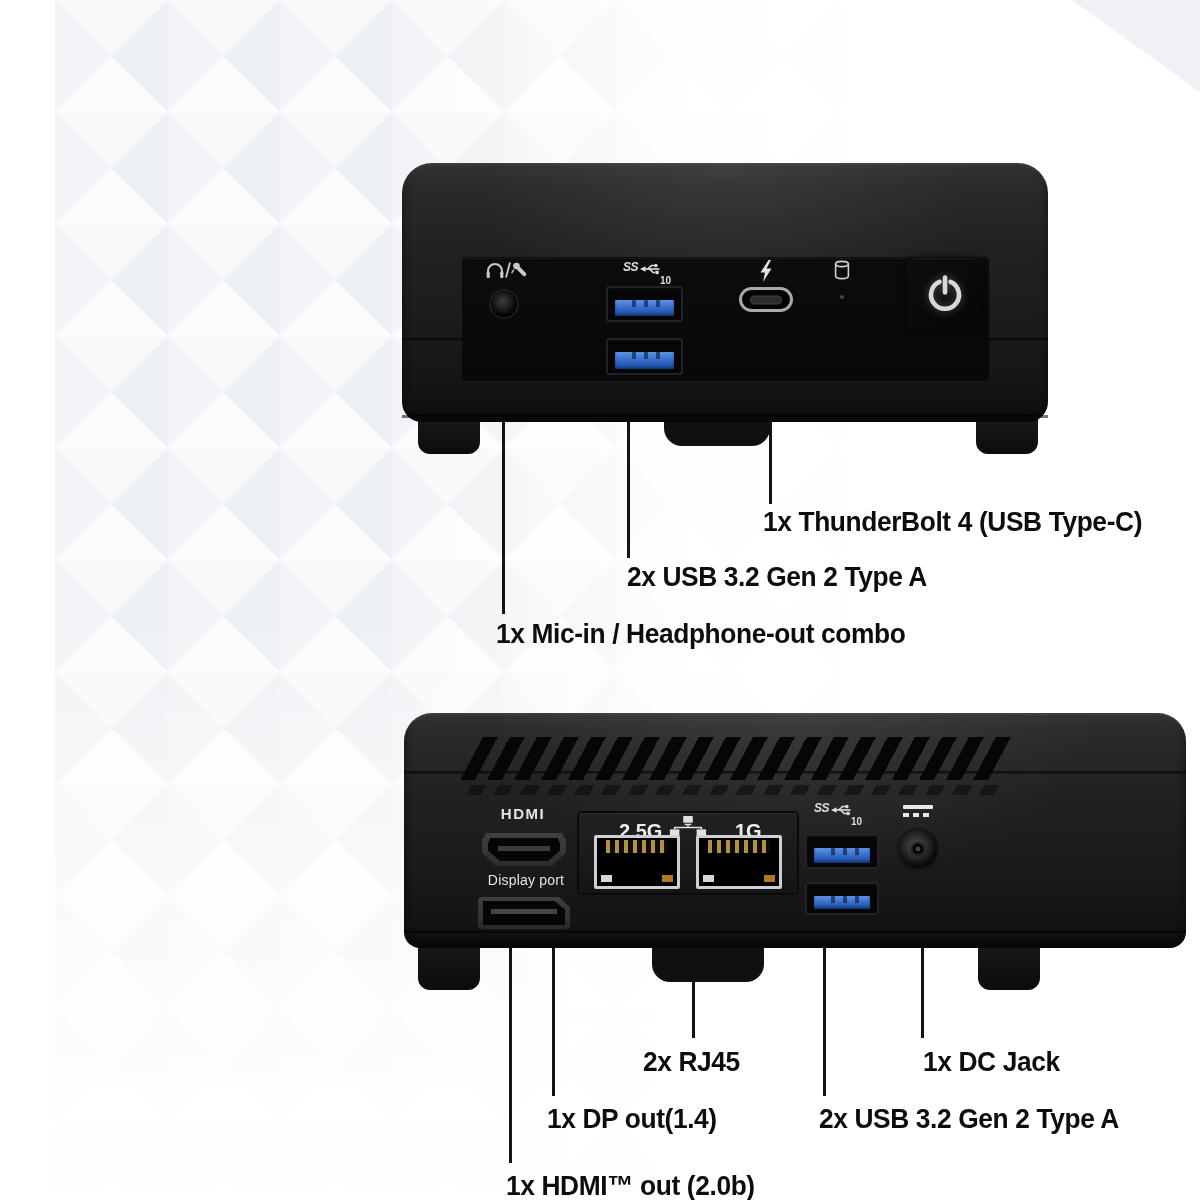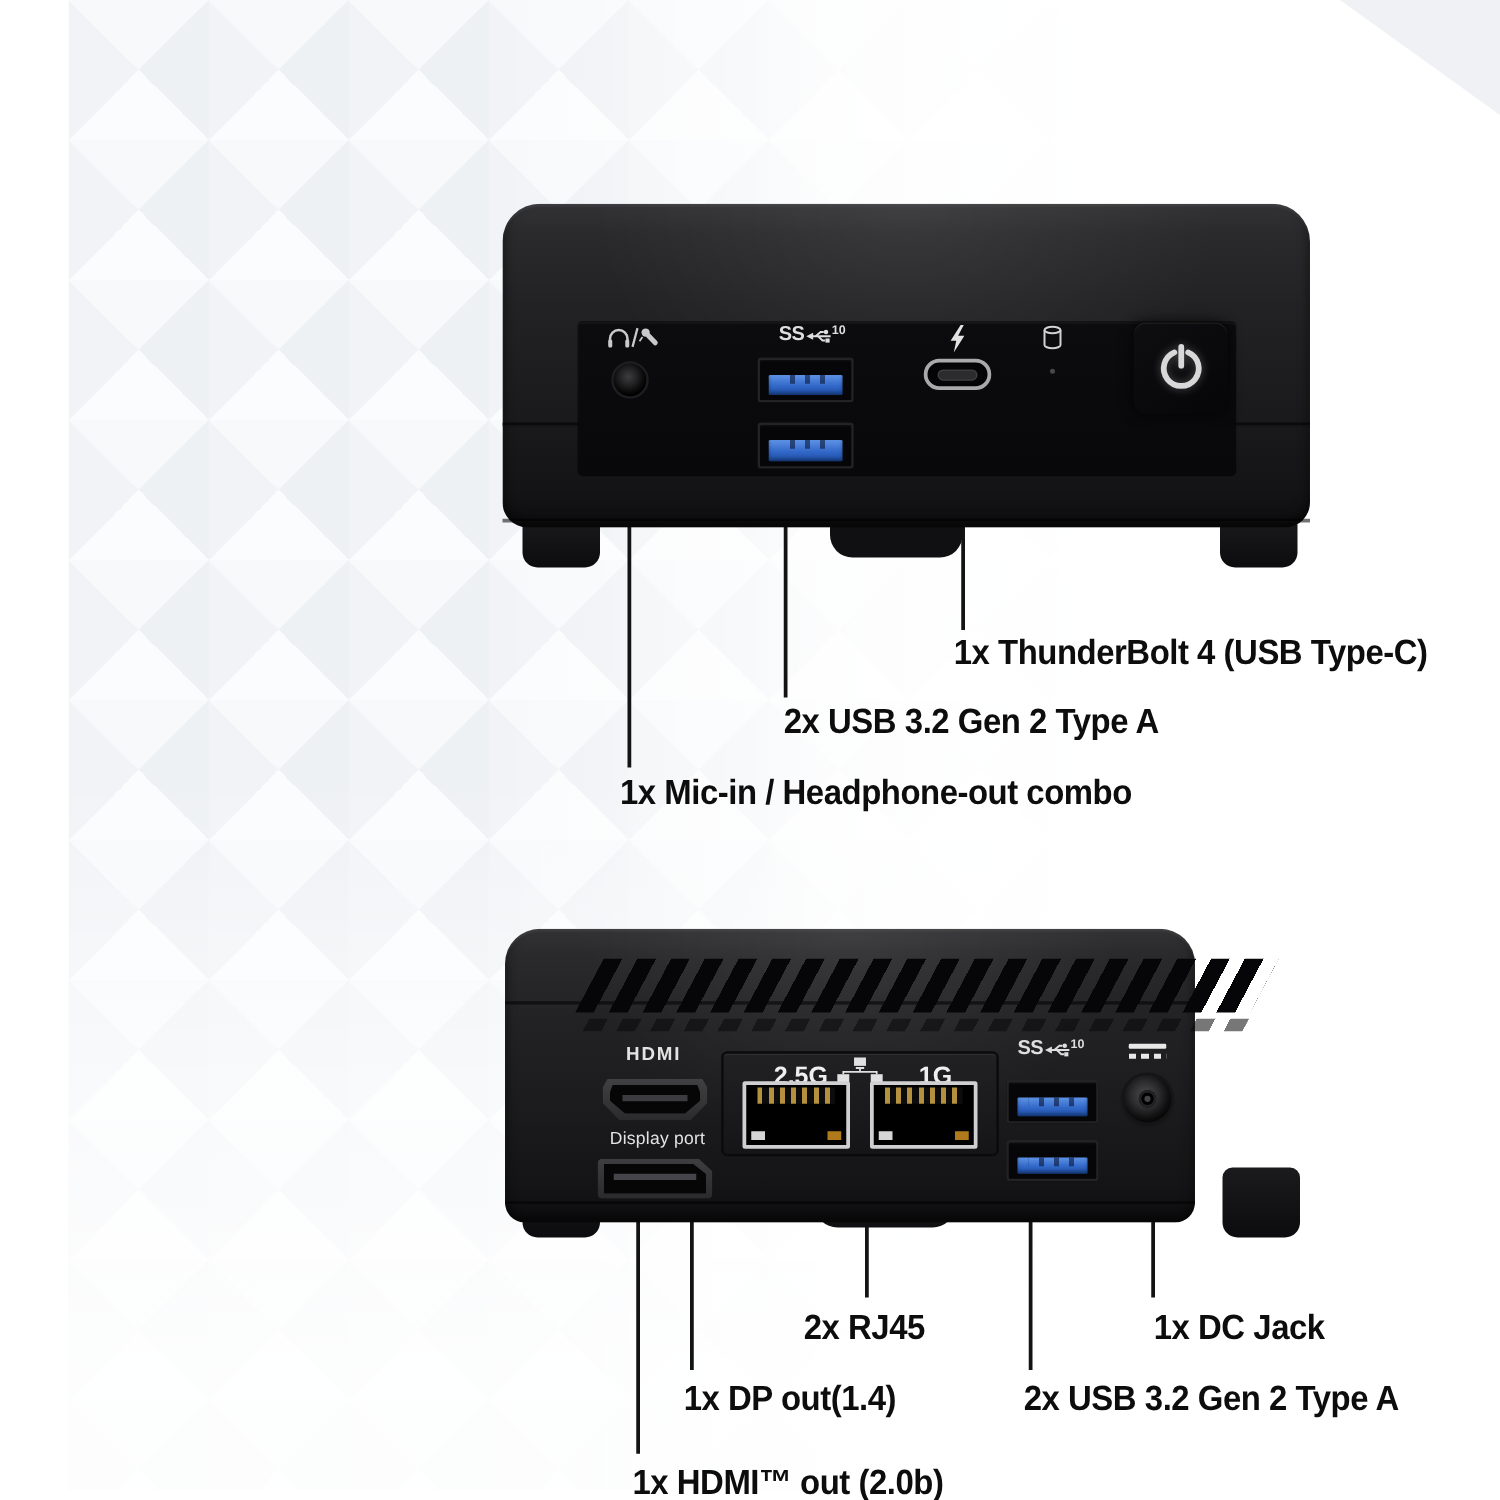--- a/index.html
+++ b/index.html
@@ -30,21 +30,21 @@
   }
   
   .dev {
     position:absolute; z-index:3;
     background:
       radial-gradient(ellipse at 50% 0%, rgba(255,255,255,.07), transparent 55%),
       linear-gradient(180deg, #333335 0%, #2a2a2c 9%, #222224 32%, #1b1b1d 62%, #141416 88%, #0e0e10 100%);
     box-shadow: inset 0 2px 2px rgba(255,255,255,.08), inset 0 -5px 9px rgba(0,0,0,.65);
   }
   .dev-front { left:402px; top:163px; width:646px; height:259px; border-radius:30px 30px 20px 20px; }
-  .dev-rear  { left:404px; top:743px; width:552px; height:235px; border-radius:28px 28px 16px 16px; }
+  .dev-rear  { left:404px; top:713px; width:782px; height:235px; border-radius:28px 28px 16px 16px; }
   .seam { position:absolute; left:0; right:0; height:2px; background:rgba(0,0,0,.55); border-bottom:1px solid rgba(255,255,255,.04); }
   .foot {
     position:absolute; z-index:2;
     background:linear-gradient(180deg,#1b1b1d,#0c0c0e);
     border-radius:8px 8px 12px 12px;
   }
   .tab { position:absolute; z-index:2; background:#101012; border-radius:0 0 18px 18px; }
   
   .front-panel {
     position:absolute; left:61px; top:95px; width:525px; height:122px;
@@ -53,23 +53,23 @@
     box-shadow: inset 0 1px 0 rgba(255,255,255,.05), 0 0 0 1px rgba(0,0,0,.6);
   }
   .icon { position:absolute; }
   .audio-jack {
     position:absolute; left:28px; top:33px; width:26px; height:26px; border-radius:50%;
     background:radial-gradient(circle at 45% 40%, #3d3d3f 0%, #242426 30%, #0a0a0a 58%, #000 72%);
     box-shadow:0 0 0 2px #1e1e20, 0 1px 1px rgba(255,255,255,.06);
   }
   
   .usb-logo { position:absolute; display:flex; align-items:flex-start; color:#dedede; }
-  .usb-logo .ss { font-weight:700; font-size:16px; line-height:15px; letter-spacing:-.5px; }
+  .usb-logo .ss { font-style:italic; font-weight:700; font-size:12px; line-height:15px; letter-spacing:-.5px; }
   .usb-logo svg { margin:2px 0 0 1px; }
-  .usb-logo .sup { font-size:10px; font-weight:700; line-height:10px; margin-left:-1px; }
+  .usb-logo .sup { font-size:10px; font-weight:700; line-height:10px; margin-left:-1px;margin-top:16px; }
   
   .usb-a {
     position:absolute; background:#060608; border-radius:3px;
     box-shadow: inset 0 0 0 2px #232325, inset 0 2px 3px rgba(255,255,255,.09);
   }
   .usb-a::before {
     content:""; position:absolute; left:9px; right:9px; top:14px; bottom:6px;
     background:linear-gradient(180deg,#5e93e6 0%, #3268c8 55%, #1d4fa6 100%);
     border-radius:1px; box-shadow: inset 0 -2px 3px rgba(0,0,0,.35);
   }

